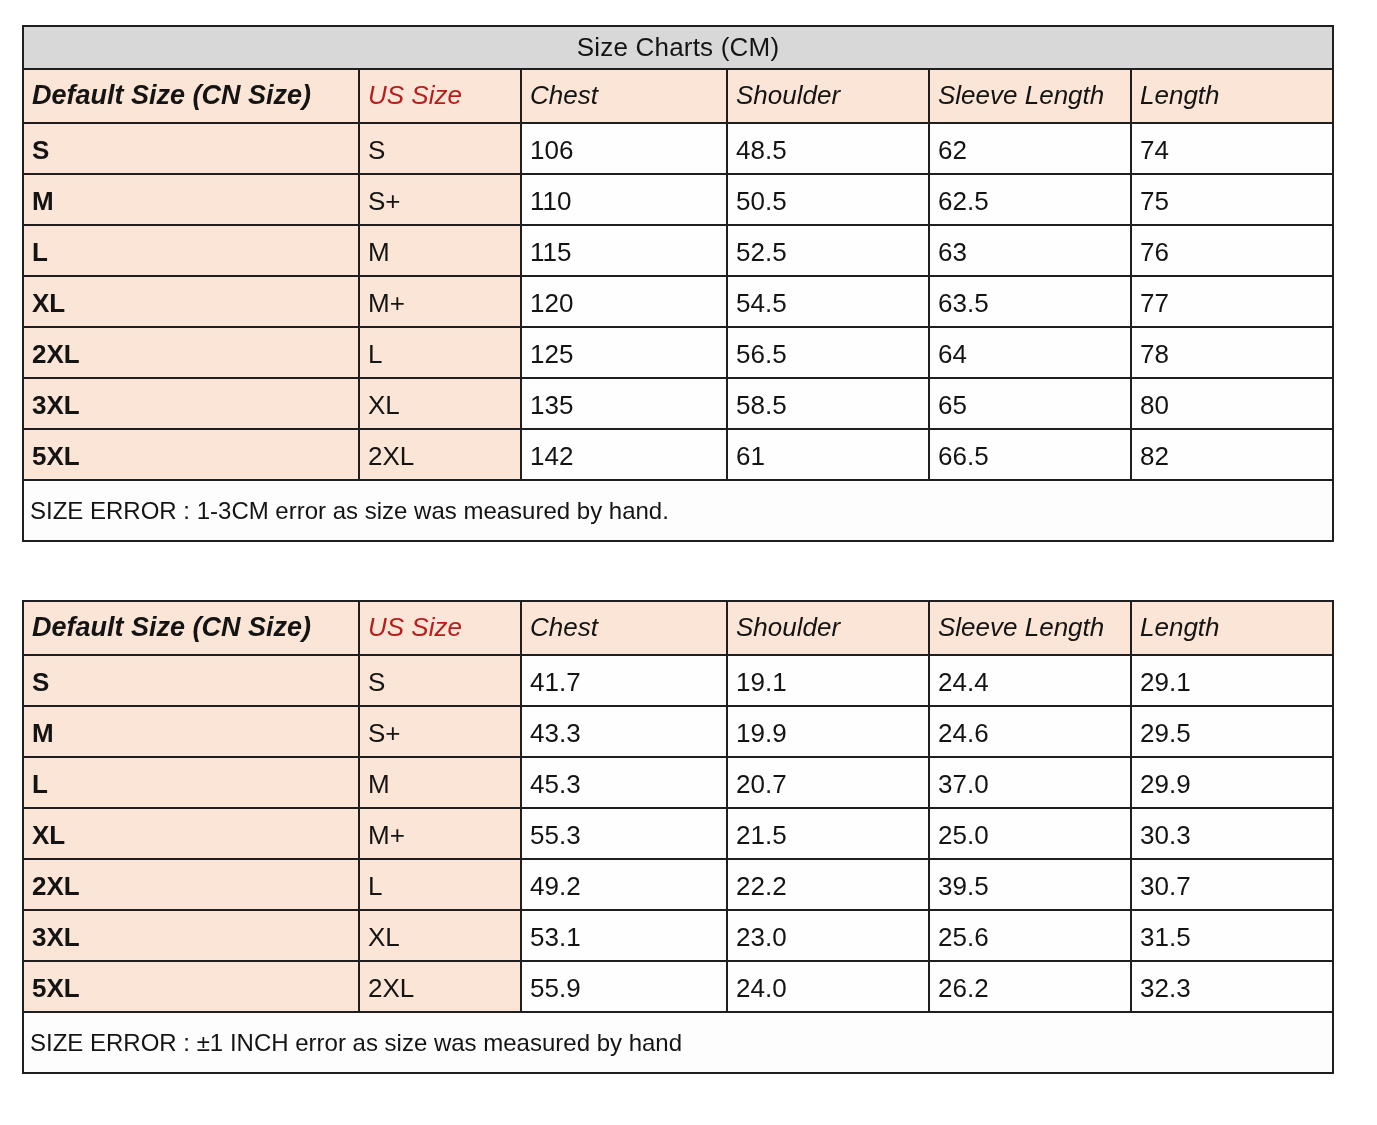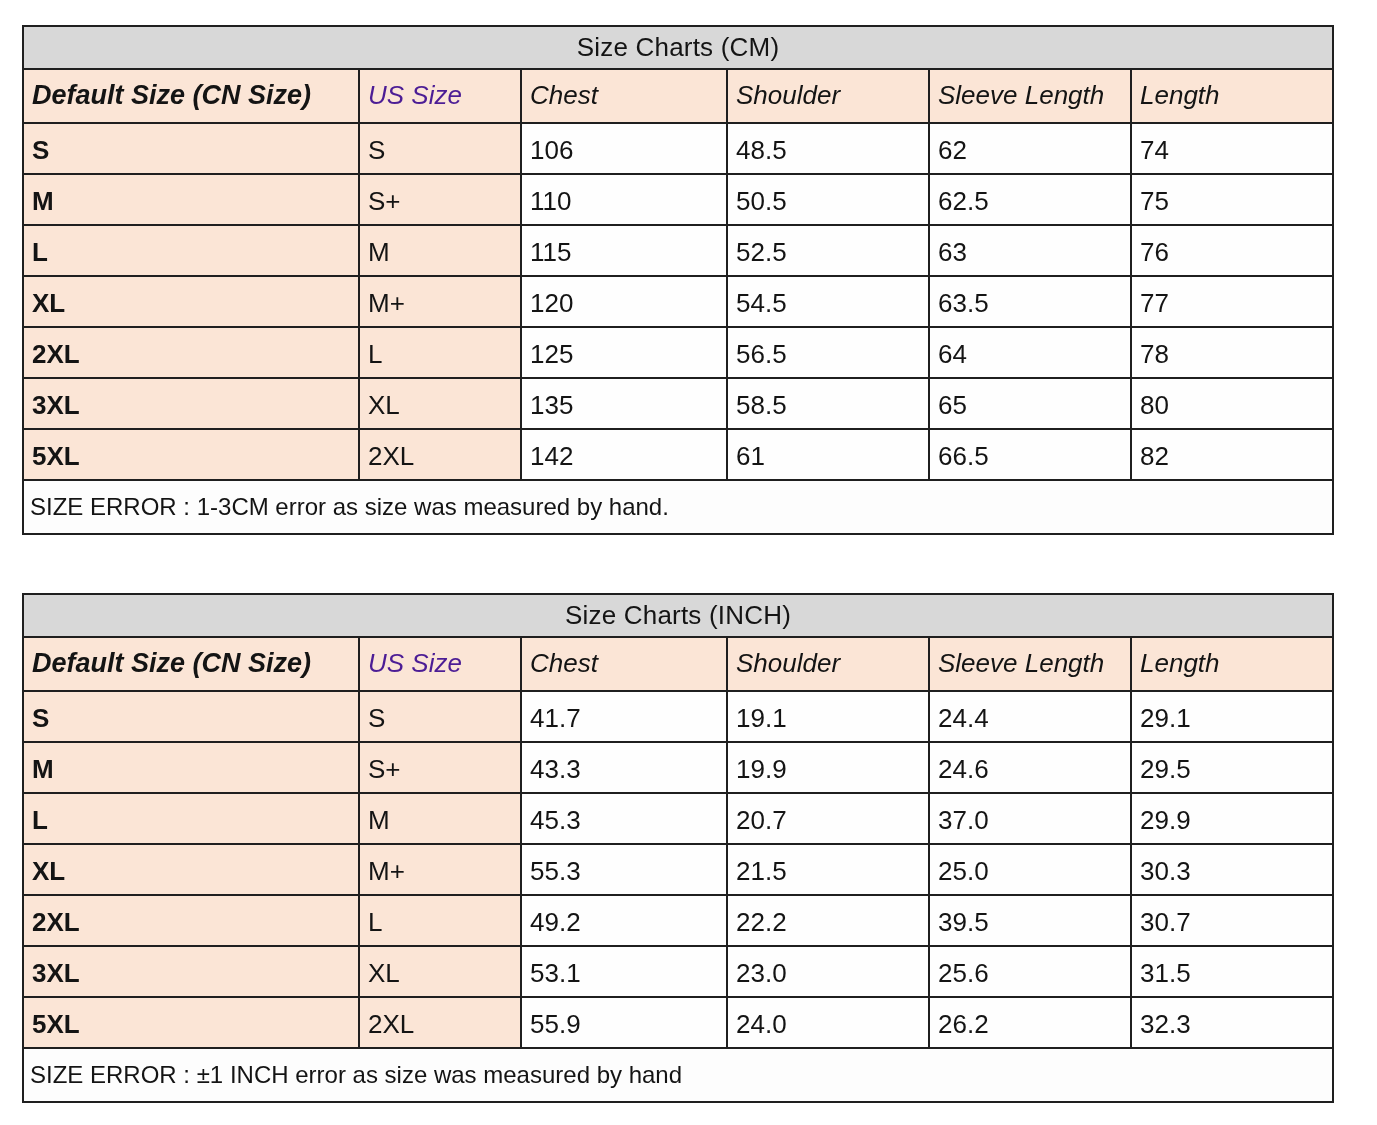--- a/index.html
+++ b/index.html
@@ -44,39 +44,39 @@
     letter-spacing: 0.2px;
   }
   tr.header-row { height: 54px; font-style: italic; }
   tr.header-row td {
     background: #fbe5d6;
     vertical-align: bottom;
     padding: 0 4px 11px 8px;
     font-size: 26px;
   }
   tr.header-row td.h0 { font-weight: bold; font-size: 27px; }
-  tr.header-row td.h1 { color: #4c1d95; }
+  tr.header-row td.h1 { color: #b91c1c; }
   tbody tr.data-row { height: 51px; }
   tbody td {
     vertical-align: bottom;
     padding: 0 4px 7px 8px;
     font-size: 26px;
     background: #fefefe;
   }
   tbody td.c-label {
     background: #fbe5d6;
     font-weight: bold;
   }
   tbody td.c-us {
     background: #fbe5d6;
   }
   tbody td.c-num {
     background: #fefefe;
   }
-  tr.footer-row { height: 54px; }
+  tr.footer-row { height: 61px; }
   td.footer-cell {
     background: #fdfdfd;
     vertical-align: middle;
     padding: 0 4px 0 6px;
     font-size: 24px;
   }
 </style>
 </head>
 <body>
 
@@ -173,23 +173,20 @@
     <table class="size-table">
       <colgroup>
         <col style="width:336px">
         <col style="width:162px">
         <col style="width:206px">
         <col style="width:202px">
         <col style="width:202px">
         <col style="width:202px">
       </colgroup>
       <thead>
-        <tr class="title-row">
-          <td class="title-cell" colspan="6">Size Charts (INCH)</td>
-        </tr>
         <tr class="header-row">
             <td class="h0">Default Size (CN Size)</td>
             <td class="h1">US Size</td>
             <td class="h2">Chest</td>
             <td class="h3">Shoulder</td>
             <td class="h4">Sleeve Length</td>
             <td class="h5">Length</td>
           </tr>
       </thead>
       <tbody>

